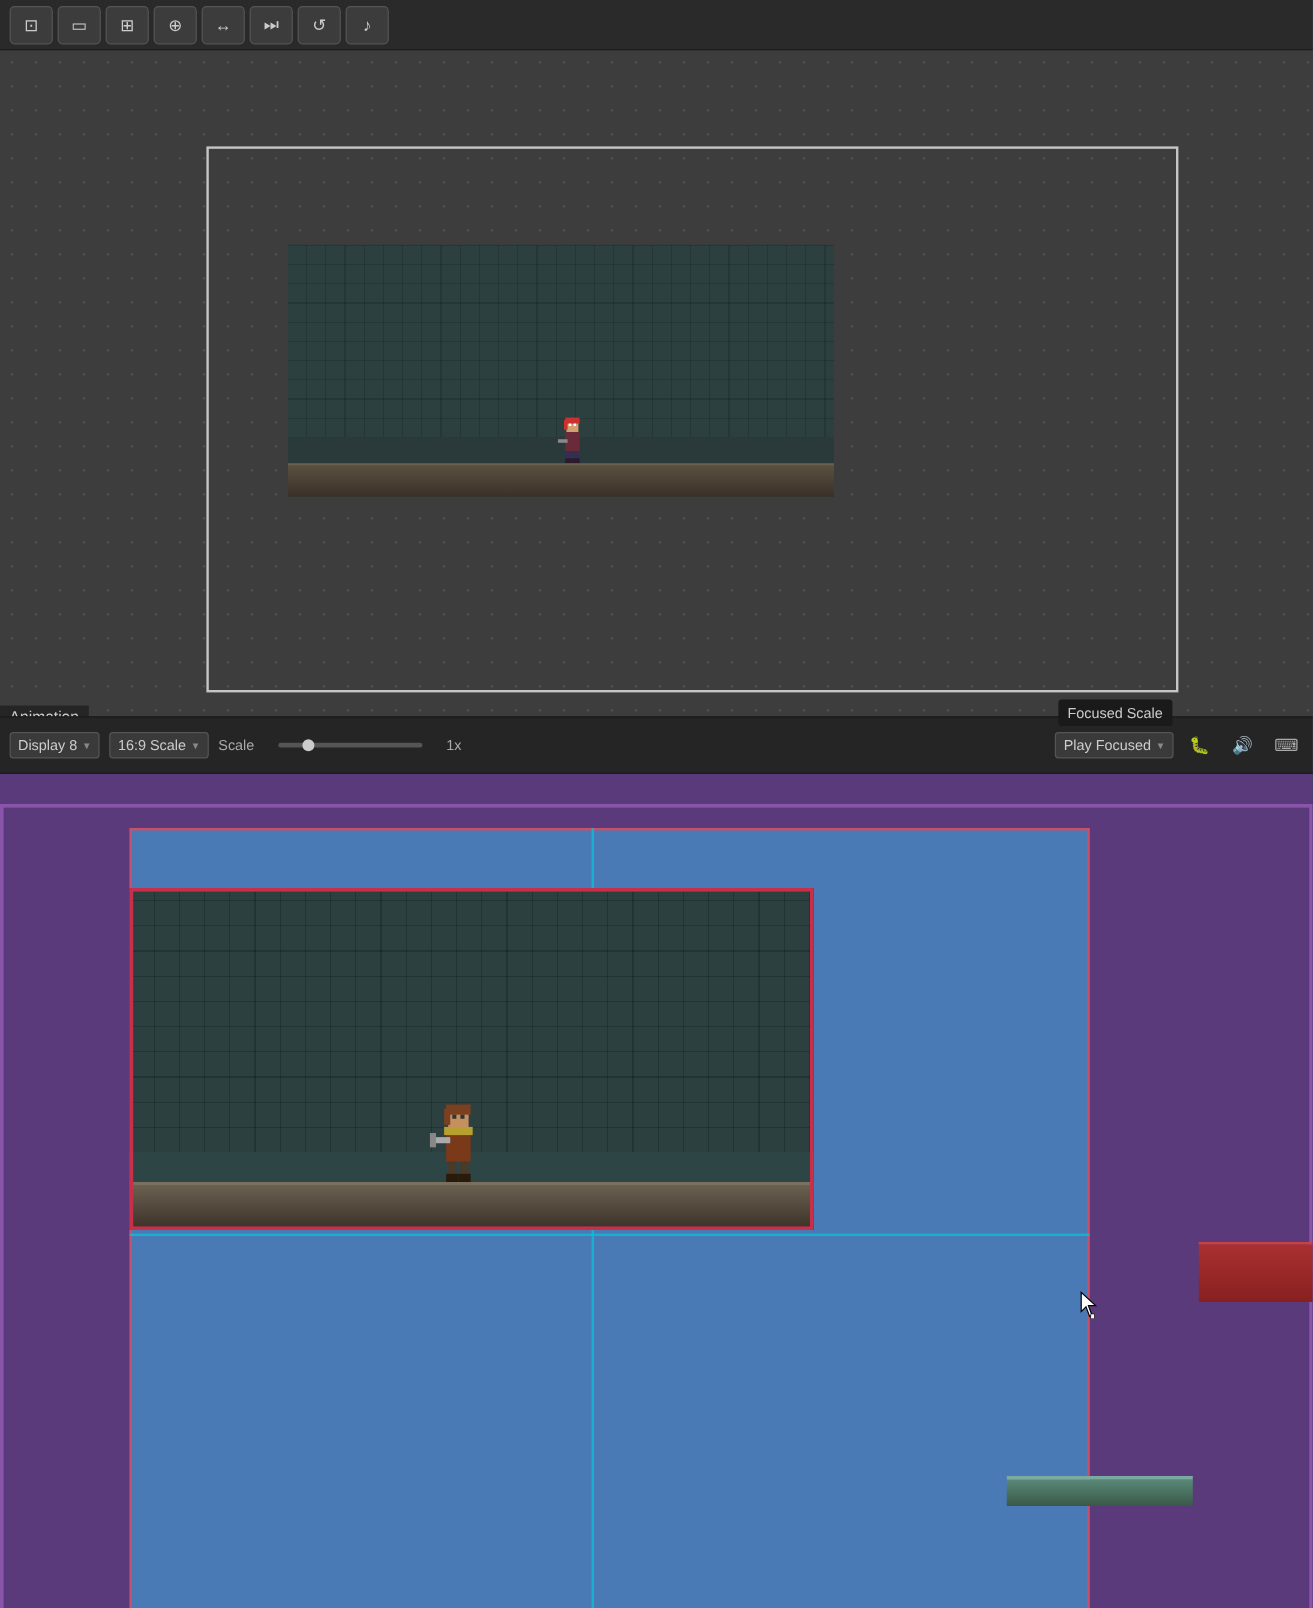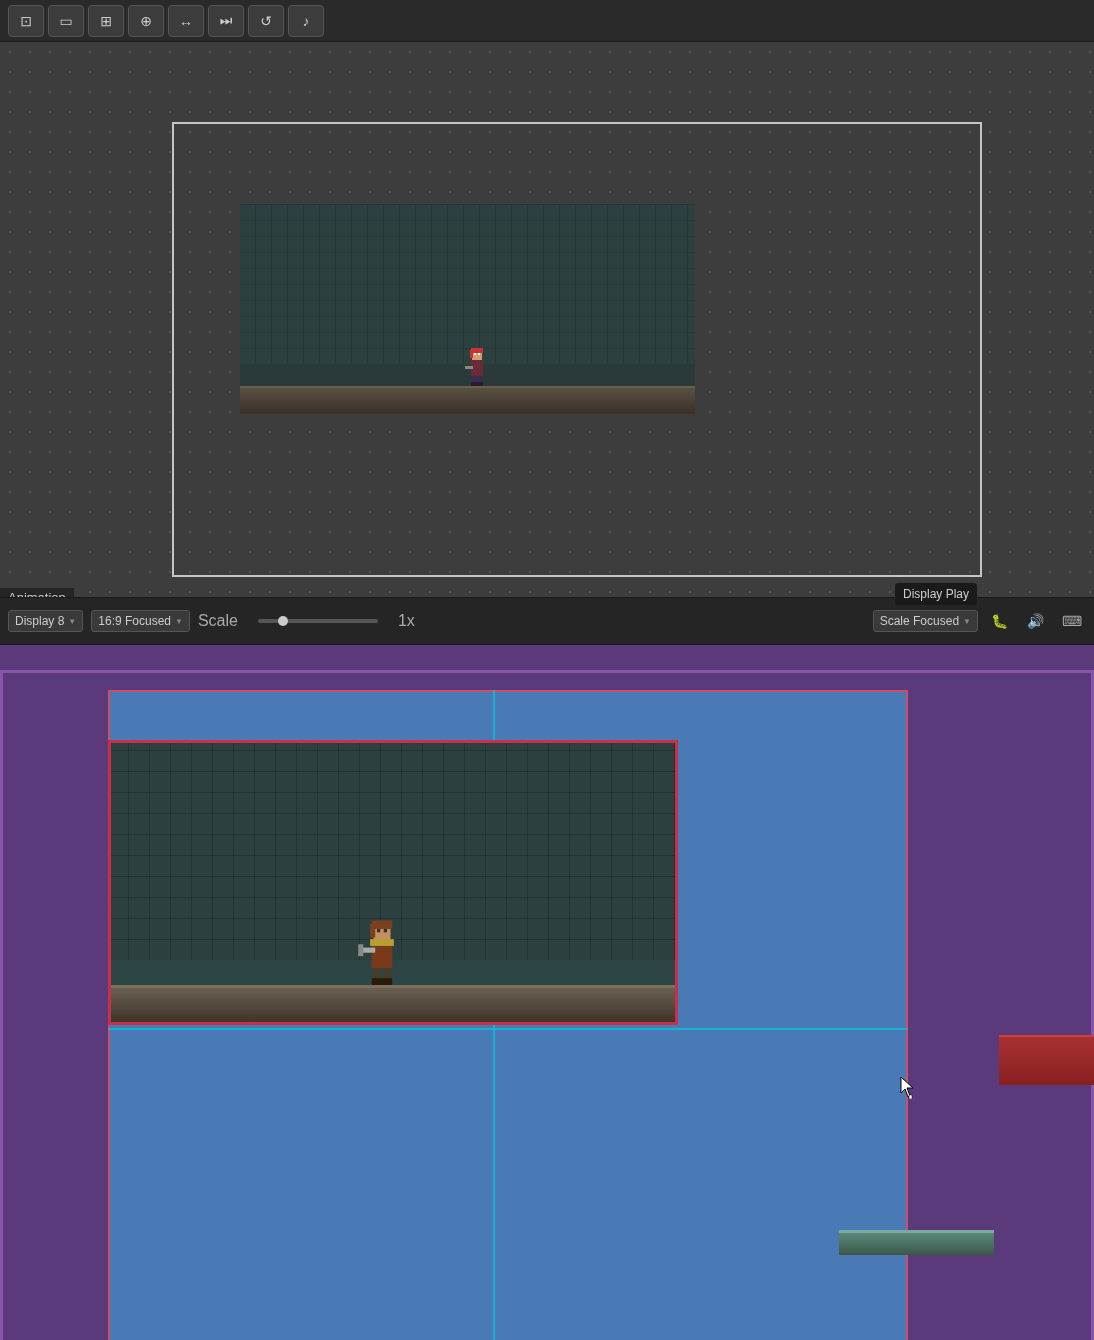--- a/index.html
+++ b/index.html
@@ -144,21 +144,21 @@
     .toolbar-dropdown .arrow {
       font-size: 8px;
       color: #888;
     }
 
     .scale-container {
       display: flex;
       align-items: center;
       gap: 20px;
       color: #aaa;
-      font-size: 16px;
+      font-size: 12px;
     }
 
     .scale-slider {
       width: 120px;
       height: 4px;
       background: #555;
       border-radius: 2px;
       position: relative;
     }
 
@@ -396,40 +396,40 @@
 </div>
 
 <div class="bottom-toolbar">
 
   <div class="toolbar-dropdown">
     <span>Display 8</span>
     <span class="arrow">▼</span>
   </div>
 
   <div class="toolbar-dropdown">
-    <span>16:9 Focused</span>
+    <span>16:9 Scale</span>
     <span class="arrow">▼</span>
   </div>
 
   <div class="scale-container">
     <span>Scale</span>
     <div class="scale-slider">
       <div class="handle"></div>
     </div>
     <span>1x</span>
   </div>
 
   <div style="flex:1"></div>
 
   <div class="toolbar-dropdown" style="position:relative;">
-    <span>Scale Focused</span>
+    <span>Play Focused</span>
     <span class="arrow">▼</span>
 
     <div class="focused-tooltip">
-      <span>Display Play</span>
+      <span>Focused Scale</span>
     </div>
   </div>
 
   <div class="toolbar-icon-btn">🐛</div>
 
   <div class="toolbar-icon-btn">🔊</div>
 
   <div class="toolbar-icon-btn">⌨</div>
 </div>
 

